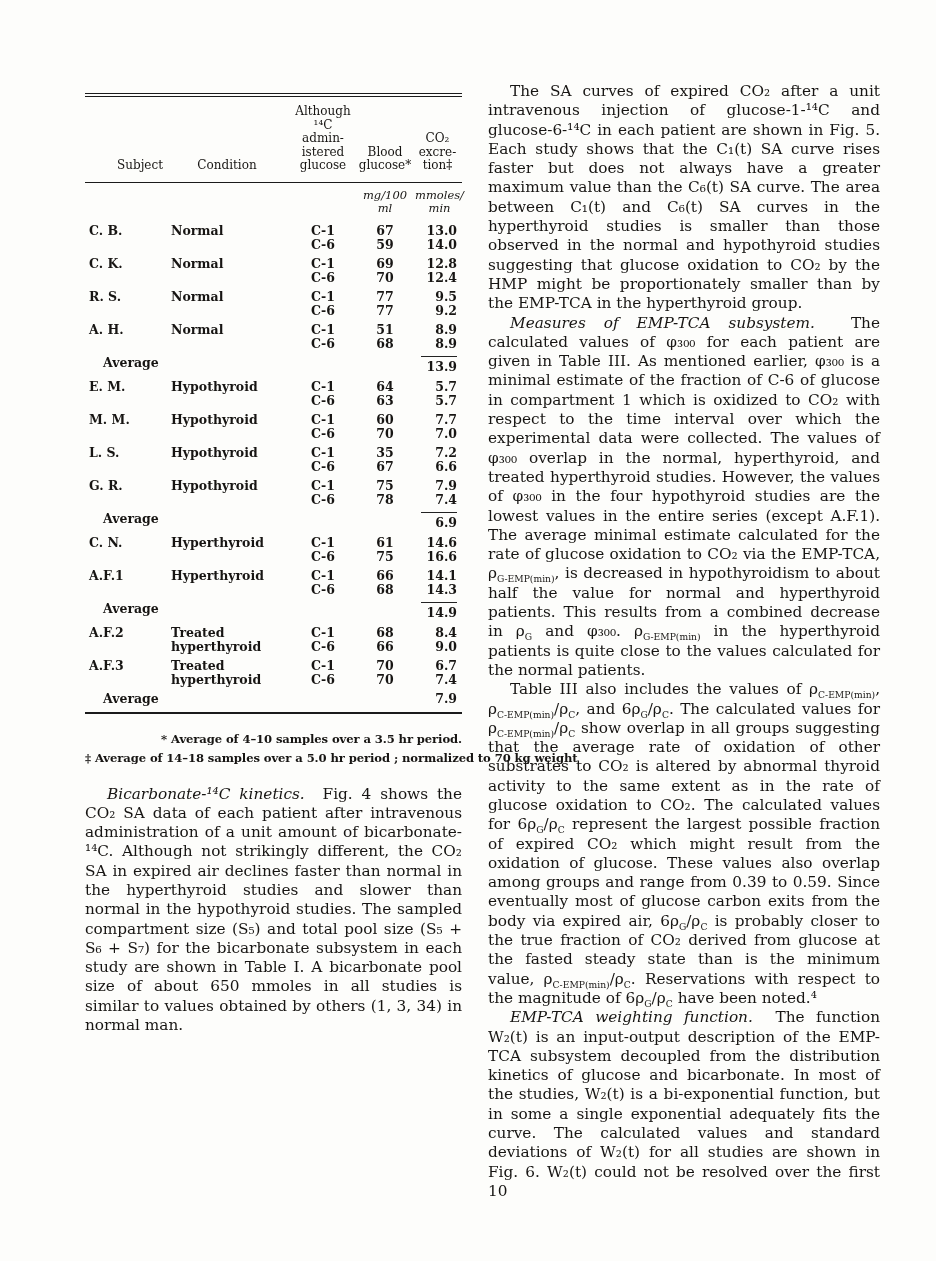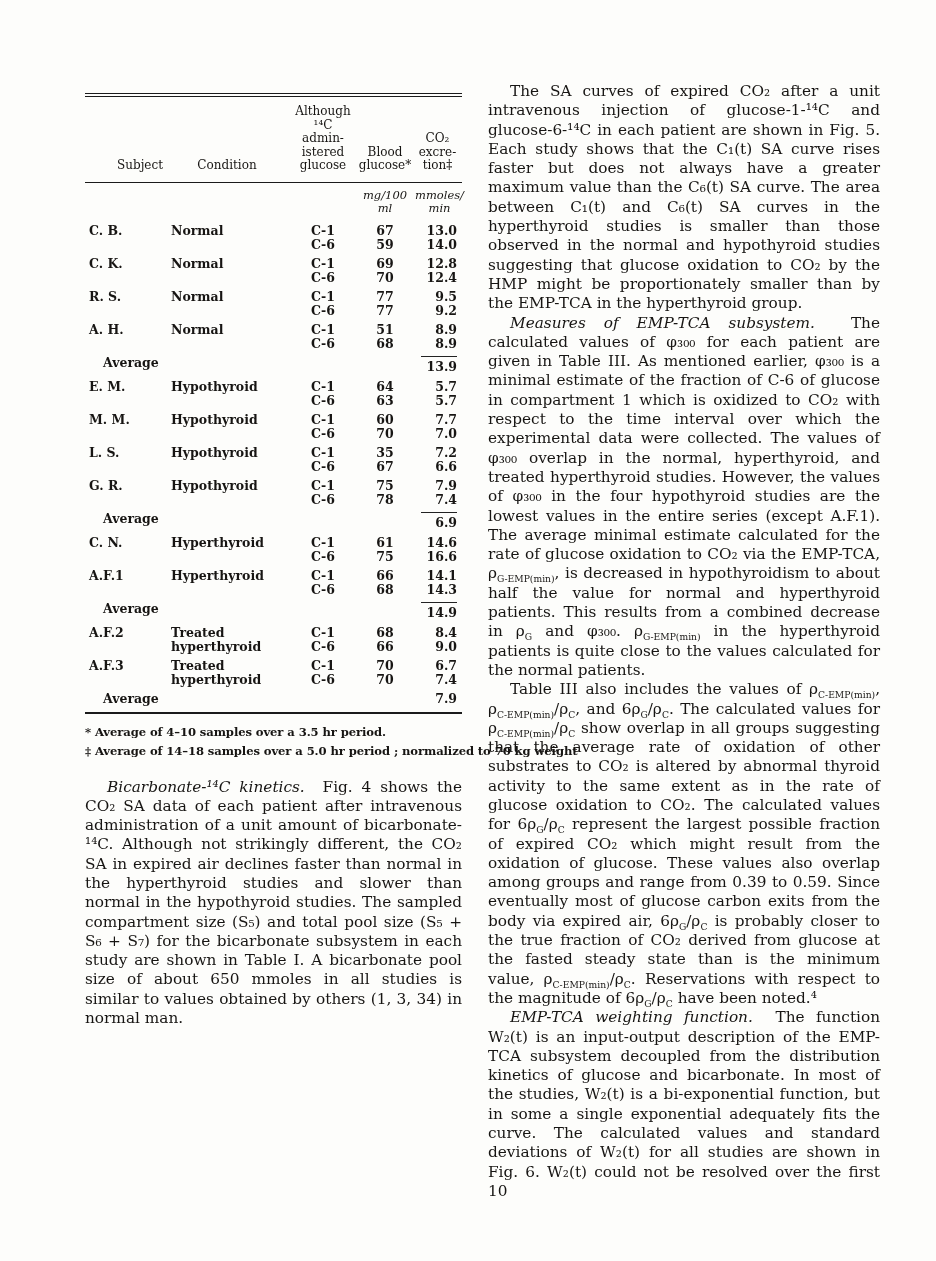--- a/index.html
+++ b/index.html
@@ -34,21 +34,21 @@
   .trow{font-size:12.5px;font-weight:700;line-height:14px;margin-bottom:5px;}
   .c-subj{text-align:left;padding-left:4px;}
   .c-cond{text-align:left;padding-left:8px;}
   .c-pos{text-align:center;}
   .c-bg{text-align:center;}
   .c-co2{text-align:right;padding-right:5px;}
   .trow.avg{margin:3px 0 6px;}
   .avglabel{padding-left:18px;font-weight:700;}
   .ovl{height:0;border-top:1.3px solid #222;width:36px;margin:0 0 3px auto;}
   .rule-heavy{border-top:2.4px solid #1b1b1b;margin-top:5px;}
-  .fnotes{margin-top:9px;}
+  .fnotes{margin-top:16px;text-align:right;}
   .fnote{font-size:11.6px;font-weight:700;line-height:19px;white-space:nowrap;letter-spacing:-0.1px;}
 
   
   .para{font-size:15.3px;line-height:19.3px;text-align:justify;
         text-indent:22px;margin:0;}
   .para.noindent{text-indent:0;}
   .lead{font-style:italic;}
   sub{font-size:0.6em;line-height:0;}
   .left-paras{margin-top:17px;}
   .left-paras .para{margin-bottom:0;}

